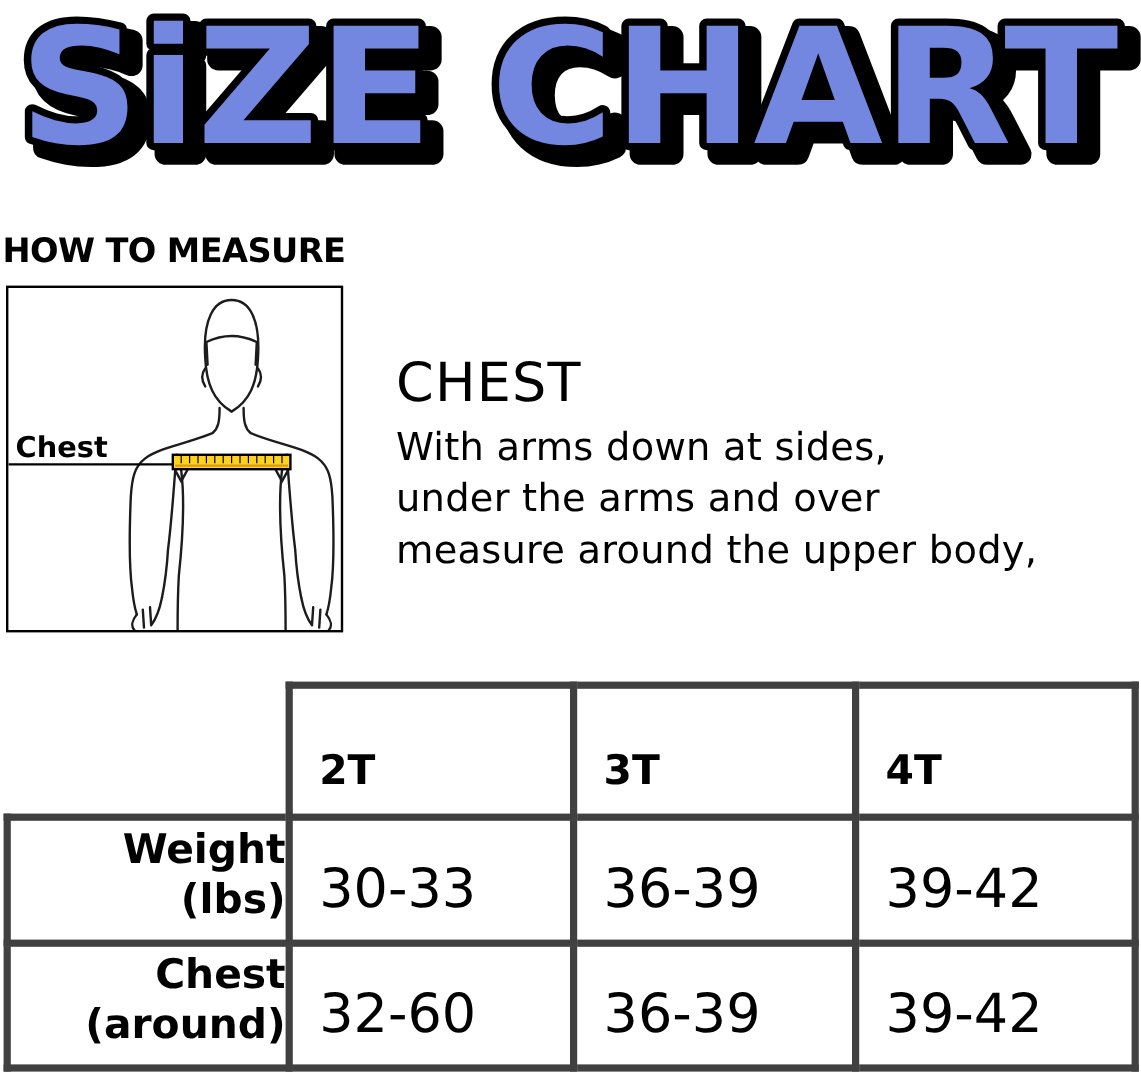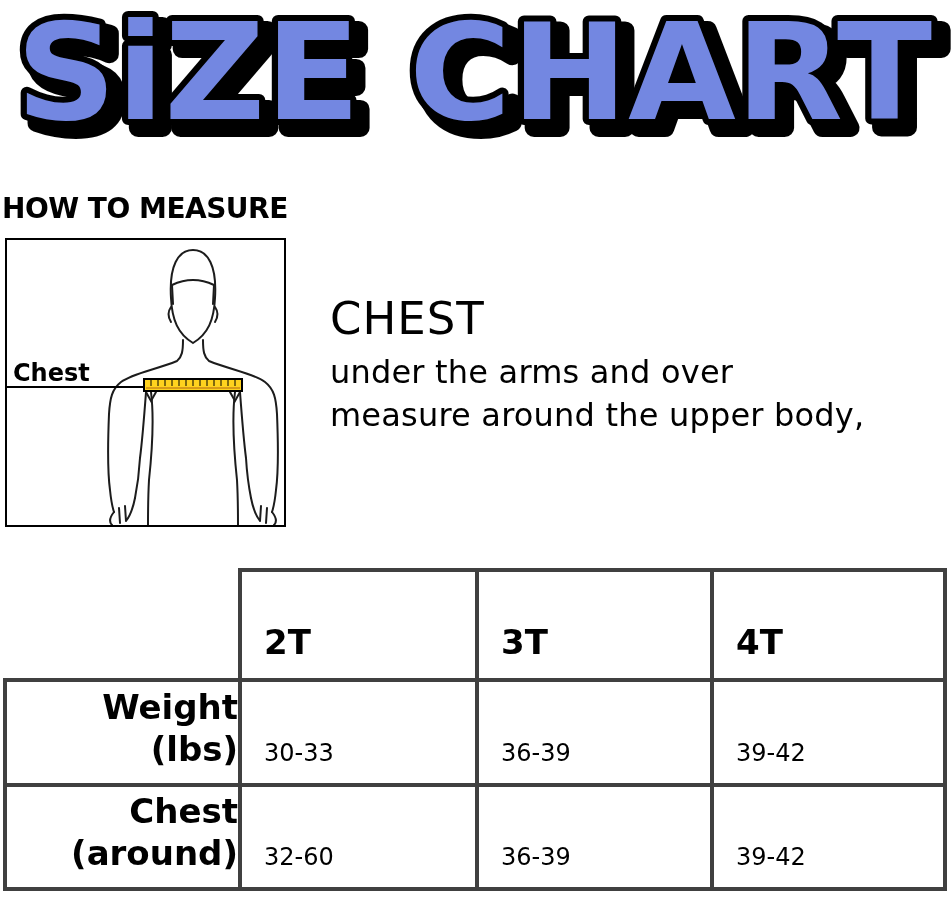--- a/index.html
+++ b/index.html
@@ -87,21 +87,21 @@
   }
 
   
   .size-table {
     position: absolute;
     left: 3px;
     top: 568px;
     border-collapse: collapse;
     table-layout: fixed;
   }
-  .size-table td, .size-table th { border: 4px solid #404040; background: #fff; }
+  .size-table td, .size-table th { border: 6px solid #404040; background: #fff; }
   .size-table .ghost-cell { border: none; background: transparent; }
   .size-table col.c-label { width: 235px; }
   .size-table col.c-0 { width: 237px; }
   .size-table col.c-1 { width: 235px; }
   .size-table col.c-2 { width: 233px; }
   .row-header { height: 110px; }
   .row-weight { height: 105px; }
   .row-length { height: 104px; }
   .size-col-header {
     text-align: left;
@@ -116,21 +116,21 @@
     padding: 0 0 10px 22px;
     font-size: 34px;
     font-weight: 700;
     line-height: 42px;
   }
   .row-label-cell span { display: block; }
   .value-cell {
     text-align: left;
     vertical-align: bottom;
     padding: 0 0 16px 22px;
-    font-size: 24px;
+    font-size: 45px;
     font-weight: 400;
   }
 </style>
 </head>
 <body>
 
 <div class="page">
 
   <svg class="title-svg" width="951" height="160" viewBox="0 0 951 160">
     <text class="title-shadow" x="484" y="128" text-anchor="middle" textLength="916" lengthAdjust="spacingAndGlyphs">SiZE CHART</text>
@@ -184,20 +184,21 @@
         </g>
       </g>
 
       <line x1="0" y1="147" x2="137" y2="147" stroke="#000" stroke-width="2"></line>
       <text class="chest-label-text" x="6" y="141">Chest</text>
     </svg>
   </div>
 
   <div class="chest-block">
     <h2 class="chest-heading">CHEST</h2>
+    <p class="chest-line">With arms down at sides,</p>
     <p class="chest-line">under the arms and over</p>
     <p class="chest-line">measure around the upper body,</p>
   </div>
 
   <table class="size-table">
     <colgroup>
       <col class="c-label">
         <col class="c-0">
         <col class="c-1">
         <col class="c-2">

